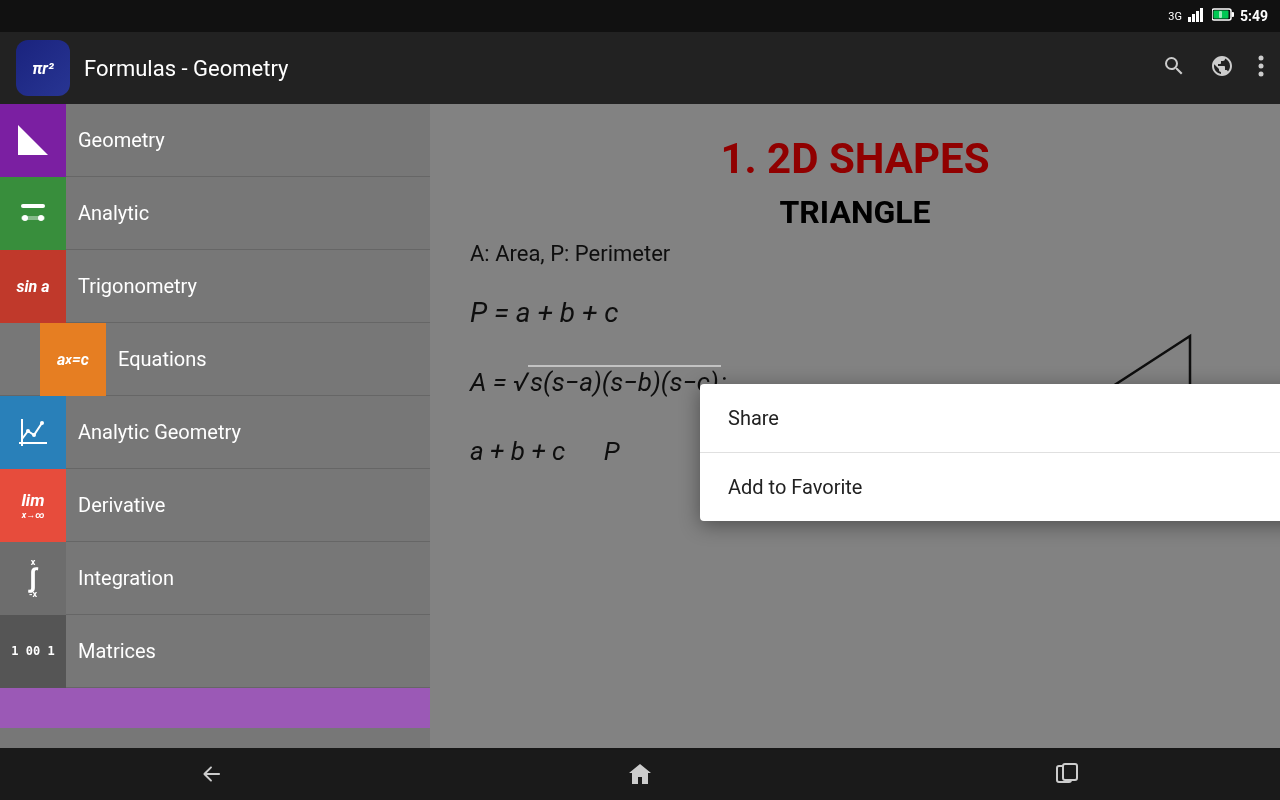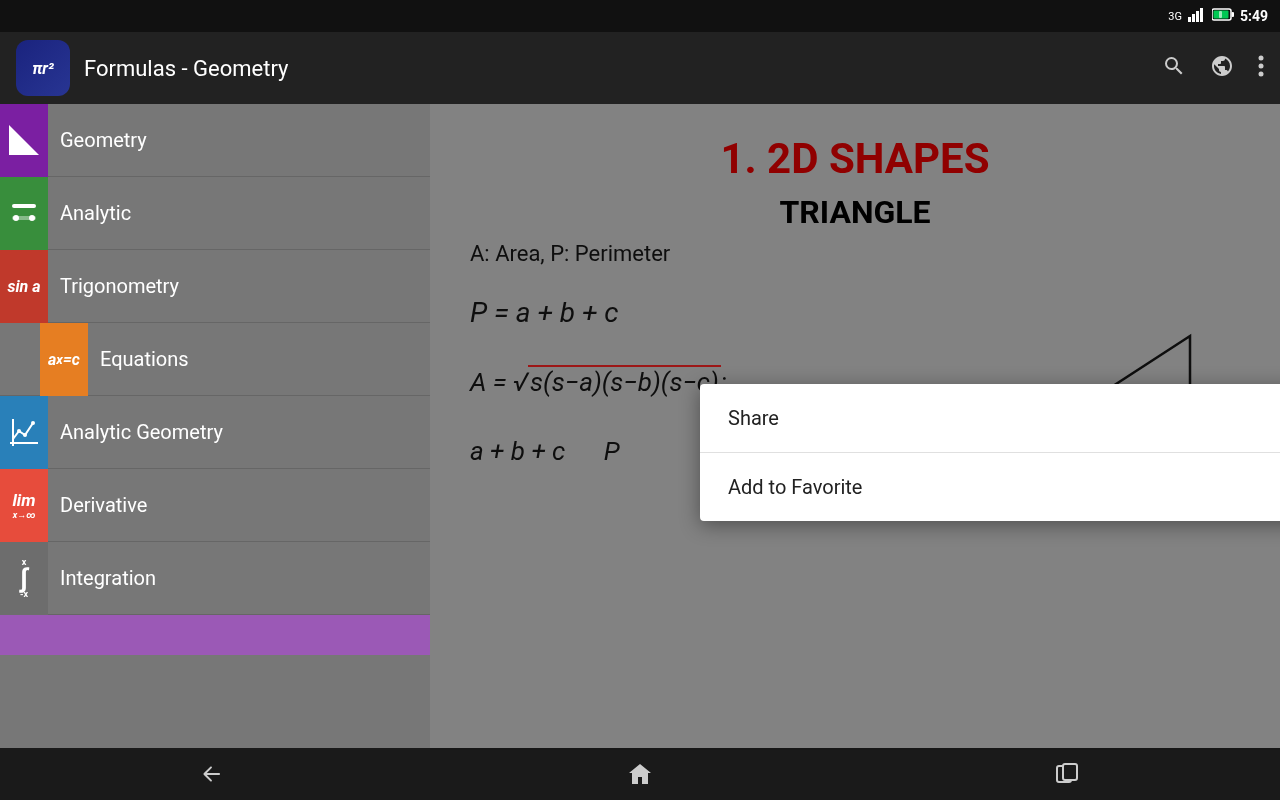--- a/index.html
+++ b/index.html
@@ -92,21 +92,21 @@
       overflow: hidden;
     }
     .sidebar-item {
       display: flex;
       align-items: center;
       height: 73px;
       border-bottom: 1px solid #666;
       cursor: pointer;
     }
     .sidebar-item-icon {
-      width: 48px;
+      width: 66px;
       height: 73px;
       display: flex;
       align-items: center;
       justify-content: center;
       flex-shrink: 0;
       font-size: 20px;
       color: #fff;
       font-weight: bold;
     }
     .sidebar-item-label {
@@ -349,36 +349,43 @@
 
     <div class="sidebar-item">
       <div class="sidebar-item-icon icon-integration" style="font-size:26px; flex-direction:column; display:flex; align-items:center; justify-content:center;">
         <span style="font-size:9px; margin-bottom:-4px;">x</span>
         <span>∫</span>
         <span style="font-size:9px; margin-top:-4px;">-x</span>
       </div>
       <span class="sidebar-item-label">Integration</span>
     </div>
 
+    <div class="sidebar-item">
+      <div class="sidebar-item-icon icon-matrices" style="font-size:12px; font-family:monospace; color:white;">
+        <div>1 0</div>
+        <div>0 1</div>
+      </div>
+      <span class="sidebar-item-label">Matrices</span>
+    </div>
 
     <div style="height:40px; background:#9b59b6;"></div>
   </div>
 
   <div class="content-area">
     <div class="formula-title">1. 2D SHAPES</div>
     <div class="formula-subtitle">TRIANGLE</div>
     <div class="formula-desc">A: Area, P: Perimeter</div>
 
     <div class="formula-content">
       <div class="formula-equations">
         <div class="formula-eq">
           <i>P</i> = <i>a</i> + <i>b</i> + <i>c</i>
         </div>
         <div class="formula-eq" style="font-size:26px; line-height:1.8;">
-          <i>A</i> = √<span style="border-top:2px solid #b91c1c; padding:0 2px;"><i>s</i>(<i>s</i>−<i>a</i>)(<i>s</i>−<i>b</i>)(<i>s</i>−<i>c</i>)</span>;
+          <i>A</i> = √<span style="border-top:2px solid #e5e5e5; padding:0 2px;"><i>s</i>(<i>s</i>−<i>a</i>)(<i>s</i>−<i>b</i>)(<i>s</i>−<i>c</i>)</span>;
         </div>
         <div class="formula-eq2" style="margin-top:20px;">
           <i>a</i> + <i>b</i> + <i>c</i> &nbsp;&nbsp;&nbsp;&nbsp; <i>P</i>
         </div>
       </div>
 
       <div class="triangle-container">
         <svg width="260" height="200" viewBox="0 0 260 200">
 
           <polygon points="30,170 230,170 230,40" fill="none" stroke="#111" stroke-width="2.5"></polygon>

